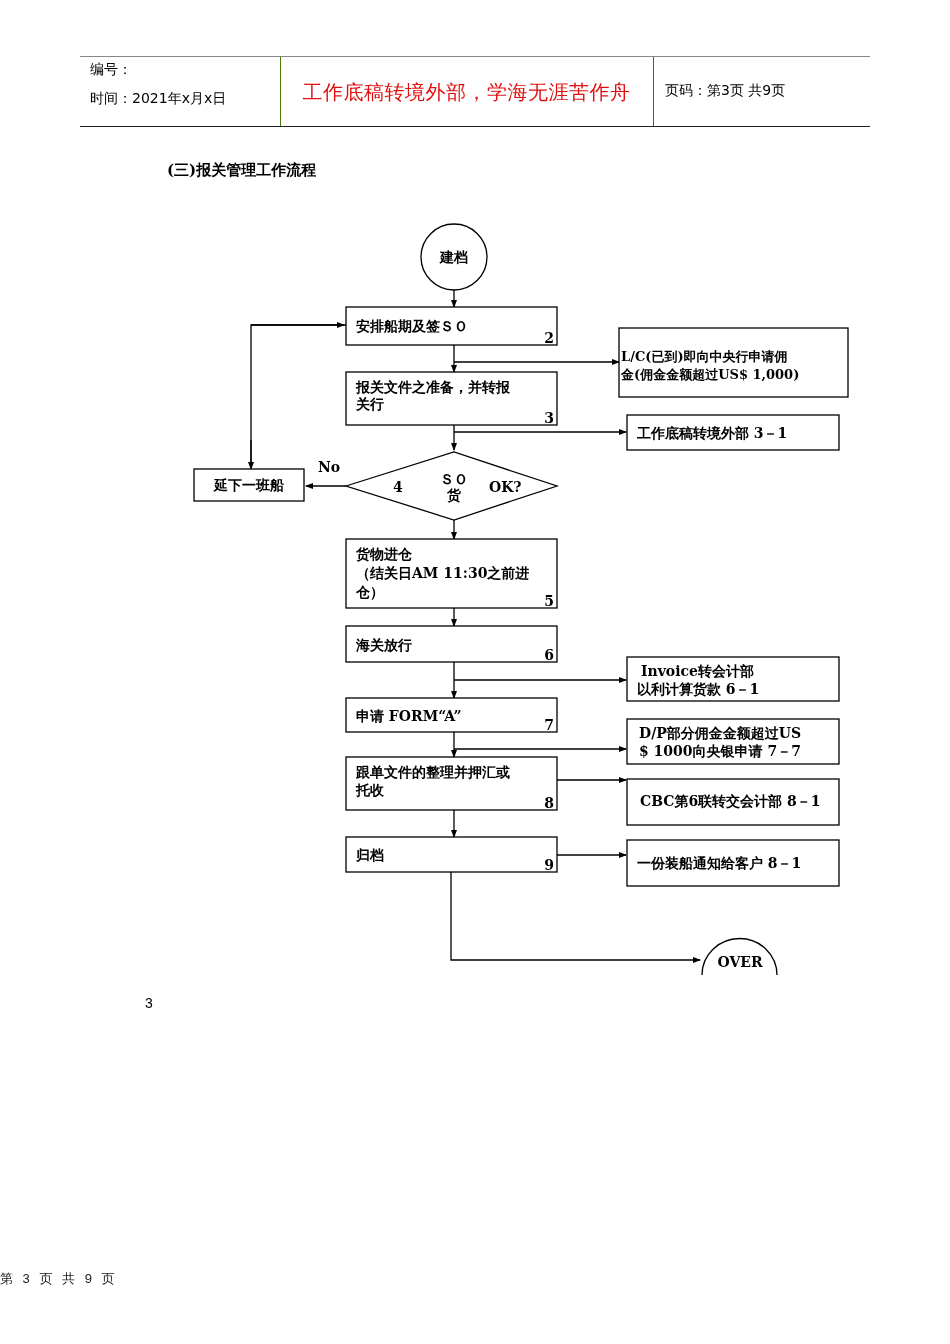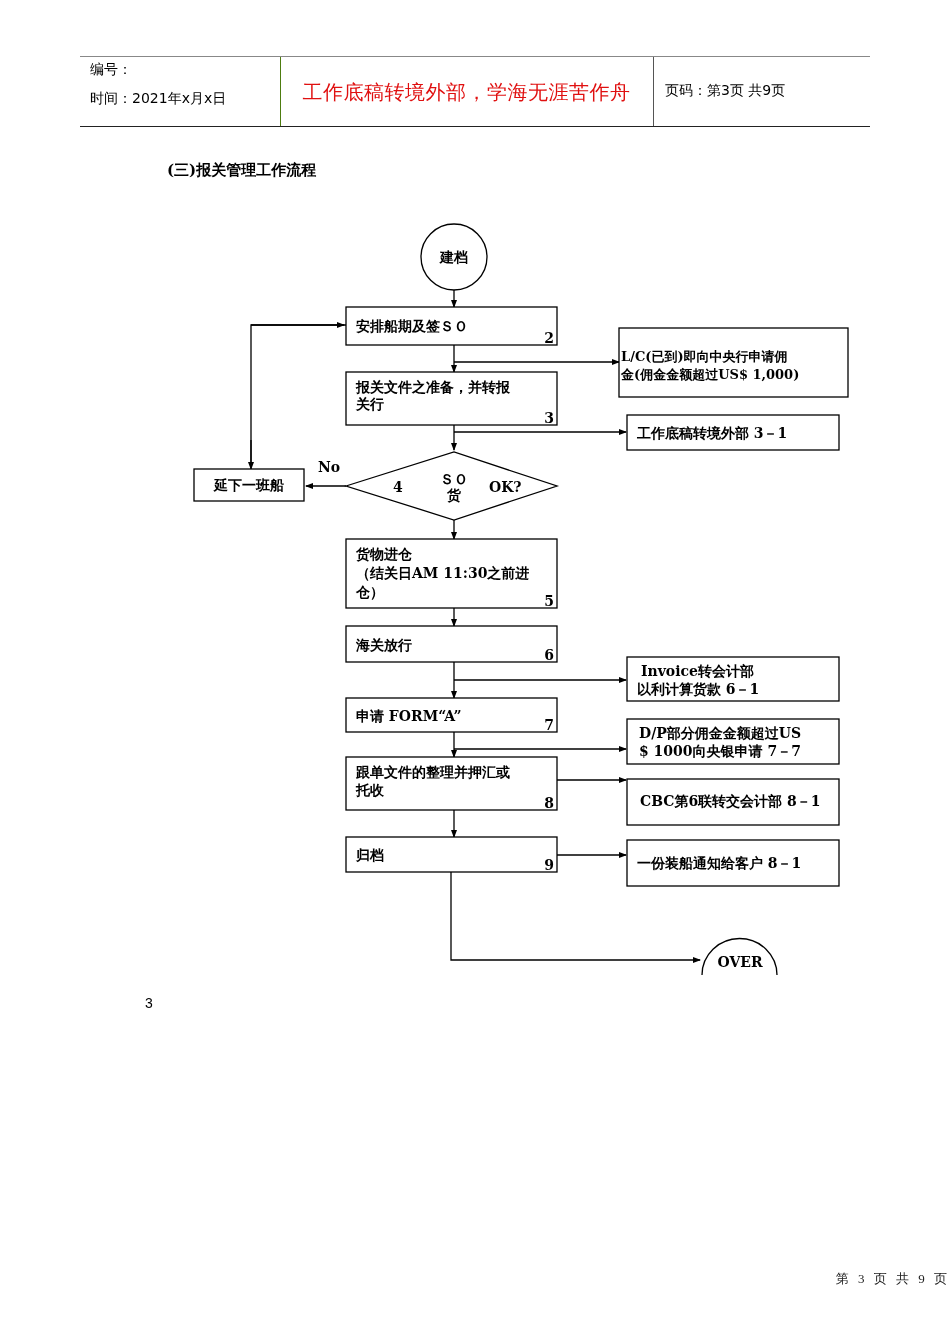--- a/index.html
+++ b/index.html
@@ -13,22 +13,22 @@
   .meta { position:absolute; left:10px; font-size:14px; line-height:18px; font-family:"DejaVu Sans", sans-serif; }
   .motto { position:absolute; left:0; width:373px; top:22px; text-align:center;
            color:#e01010; font-size:20px; letter-spacing:0.5px; }
   .pgcode { position:absolute; left:12px; top:25px; font-size:14px; }
   .section-title { position:absolute; left:148px; top:161px; font-size:15px; font-weight:bold;
                    font-family:"DejaVu Serif", serif;margin-left:19px; }
   svg.flow { position:absolute; left:0; top:0; }
   .nodetext { font-family:"DejaVu Serif", serif; font-weight:bold; font-size:14px; }
   .stepnum { font-family:"DejaVu Serif", serif; font-weight:bold; font-size:14px; }
   .pnum { position:absolute; left:145px; top:995px; font-size:14px; font-family:"Liberation Sans", sans-serif; }
-  .footer { position:absolute; left:0; width:950px; top:1270px; text-align:right; font-size:13px;
-            font-family:Liberation Serif, serif; letter-spacing:3px; color:#222; }
+  .footer { position:absolute; left:0; width:950px; top:1270px; text-align:left; font-size:13px;
+            font-family:Liberation Sans, sans-serif; letter-spacing:3px; color:#222; }
 </style>
 </head>
 <body>
 
 <div class="hdr">
   <div class="c1">
     <div class="meta" style="top:3px;">编号：</div>
     <div class="meta" style="top:32px;">时间：2021年x月x日</div>
   </div>
   <div class="c2">

